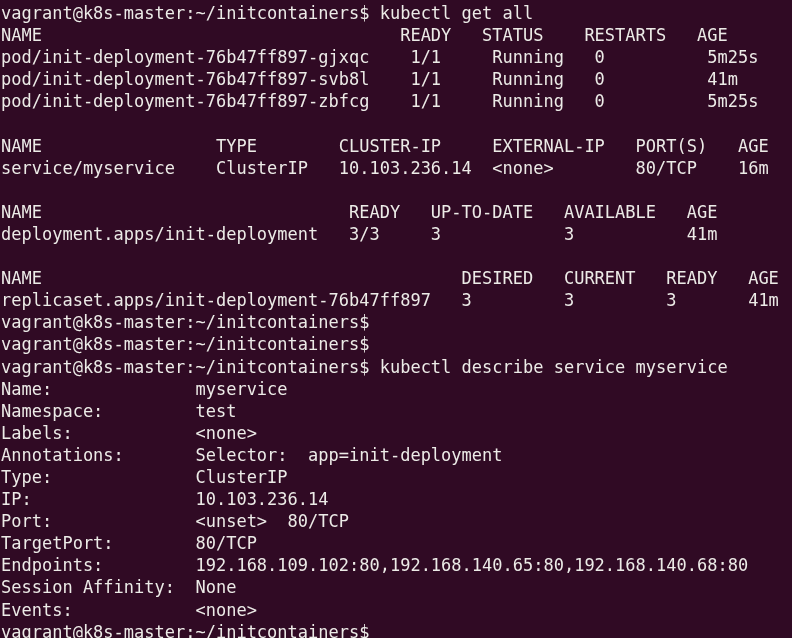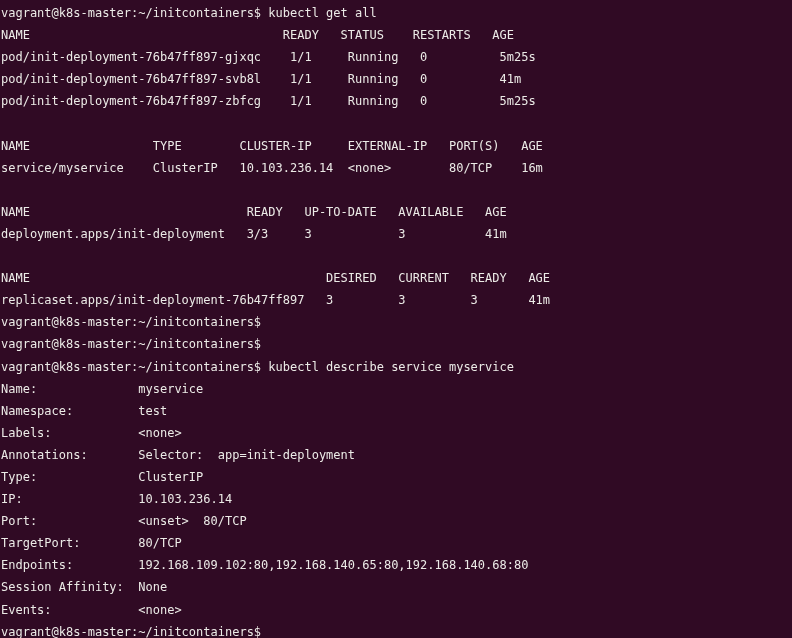--- a/index.html
+++ b/index.html
@@ -11,21 +11,21 @@
     height: 638px;
     background: #300a24;
     overflow: hidden;
   }
   #terminal {
     width: 792px;
     height: 638px;
     background: #300a24;
     color: #ecebe7;
     font-family: "DejaVu Sans Mono", "Liberation Mono", monospace;
-    font-size: 12px;
+    font-size: 17px;
     line-height: 22.1px;
     letter-spacing: 0px;
     padding: 2px 0 0 1px;
     box-sizing: border-box;
     white-space: pre;
     overflow: hidden;
   }
   .line {
     white-space: pre;
     min-height: 22.1px;

